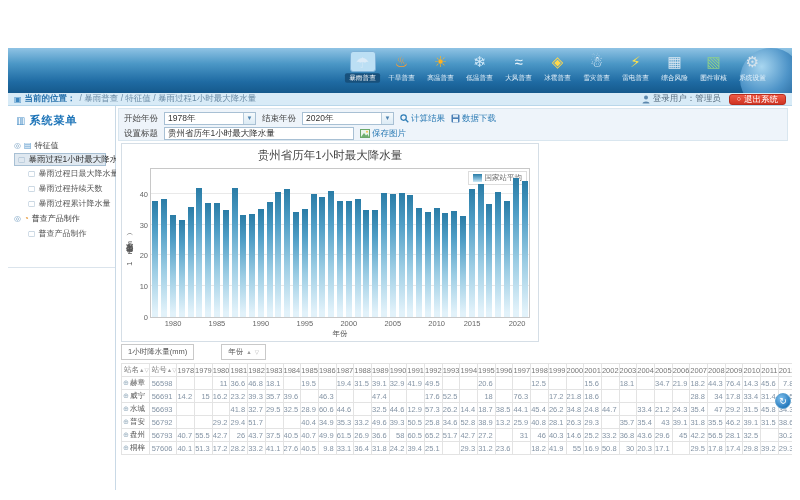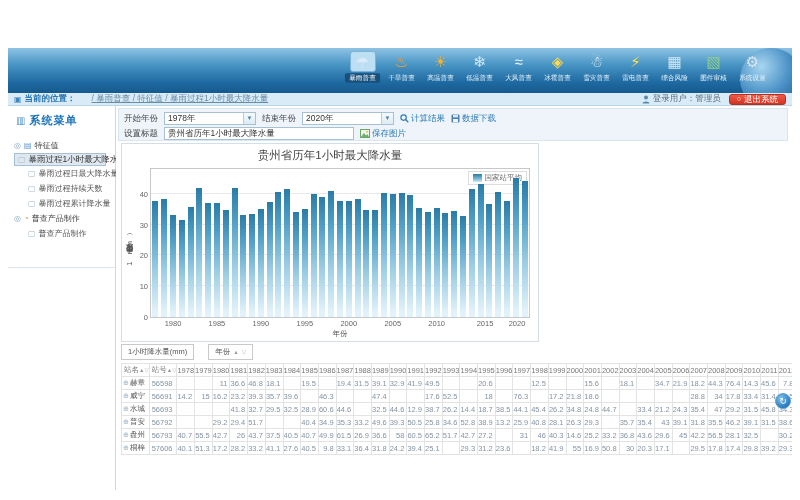--- a/index.html
+++ b/index.html
@@ -22,21 +22,21 @@
   .glyph-box { width:26px; height:21px; margin:0 auto; line-height:21px; font-size:15px; border-radius:3px; }
   .icon-item.active .glyph-box { background:#bcdff4; border:1px solid #7fb2d8; }
   .icon-label { font-size:7px; color:#eaf4fb; margin-top:1px; white-space:nowrap; transform:scale(.95); }
   .icon-item.active .icon-label { background:#17507c; border-radius:2px; color:#fff; }
 
   
   .crumbbar { height:13px; background:#d8ebf7; border-bottom:1px solid #b9d7ea;
     display:flex; align-items:center; font-size:8.5px; padding:0 6px; }
   .loc-ico { color:#3c87c0; font-size:8px; margin-right:3px; }
   .loc-label { color:#2a74ae; font-weight:bold; }
-  .crumb-path { color:#6b8ca6; margin-left:16px;text-decoration:underline; }
+  .crumb-path { color:#6b8ca6; margin-left:4px; }
   .spacer { flex:1; }
   .user-ico { margin-right:3px; display:inline-flex; }
   .user-label { color:#556b7d; margin-right:8px; }
   .logout-btn { background:linear-gradient(180deg,#ef5a45,#d03423); color:#fff; font-size:8.5px;
     border:1px solid #b72d1e; border-radius:3px; padding:0px 7px; height:11px; line-height:10px;
     display:inline-flex; align-items:center; gap:3px; cursor:pointer; }
   .pow { font-size:7px; }
 
   
   .bodywrap { position:absolute; top:58px; left:0; right:0; bottom:0; display:flex; }
@@ -85,21 +85,21 @@
   .ylab { position:absolute; left:3px; top:95px; font-size:7.5px; color:#555;
     writing-mode:vertical-rl; transform:rotate(180deg); letter-spacing:1px; }
   .xlab { position:absolute; left:50%; bottom:-22px; transform:translateX(-50%); font-size:7.5px; color:#555; }
   .legend { position:absolute; top:2px; right:2px; border:1px solid #ddd; background:#fff;
     display:flex; align-items:center; gap:3px; padding:1px 4px; font-size:7.5px; color:#666; }
   .legend .sq { width:9px; height:8px;
     background:linear-gradient(180deg,#2a7ca6,#7db8d8 60%,#cfe9f5); }
 
   
   .table-wrap { position:absolute; top:238px; left:5px; right:0; bottom:2px; overflow:hidden; }
-  .tctrl { display:flex; align-items:center; gap:14px; margin-bottom:3px; }
+  .tctrl { display:flex; align-items:center; gap:27px; margin-bottom:3px; }
   .tbox { border:1px solid #c9c9c9; background:#fff; font-size:7.5px; color:#555;
     padding:2px 6px; display:inline-flex; align-items:center; gap:3px; cursor:pointer; }
   .sort-a { font-size:5.5px; color:#999; } .sort-d { font-size:5.5px; color:#bbb; }
   table { border-collapse:collapse; table-layout:fixed; }
   td,th { border:1px solid #e3e3e3; height:13px; font-size:7.5px; font-weight:normal;
     overflow:hidden; white-space:nowrap; }
   th { color:#777; text-align:center; background:#fff; }
   th.stn { text-align:left; padding-left:2px; }
   td.name { color:#555; text-align:left; padding-left:1px; }
   td.name .exp { color:#9ab0c0; font-size:7px; margin-right:1px; cursor:pointer; }
@@ -330,21 +330,21 @@
             <div class="bar" style="left: 353.023px; height: 115.625px;"></div>
             <div class="bar" style="left: 361.814px; height: 138.75px;"></div>
             <div class="bar" style="left: 370.605px; height: 135.667px;"></div>
             <div class="xtick" style="left: 21.9767px;">1980</div>
             <div class="xtick" style="left: 65.9302px;">1985</div>
             <div class="xtick" style="left: 109.884px;">1990</div>
             <div class="xtick" style="left: 153.837px;">1995</div>
             <div class="xtick" style="left: 197.791px;">2000</div>
             <div class="xtick" style="left: 241.744px;">2005</div>
             <div class="xtick" style="left: 285.698px;">2010</div>
-            <div class="xtick" style="left: 334px;">2015</div>
+            <div class="xtick" style="left: 321px;">2015</div>
             <div class="xtick" style="left: 366px;">2020</div>
           </div>
       </div>
 
       <div class="table-wrap">
         <div class="tctrl">
           <span class="tbox">
             <span>1小时降水量(mm)</span>
           </span>
           <span class="tbox">
@@ -523,21 +523,21 @@
                 <td class="val">32.7</td>
                 <td class="val">29.5</td>
                 <td class="val">32.5</td>
                 <td class="val">28.9</td>
                 <td class="val">60.6</td>
                 <td class="val">44.6</td>
                 <td class="val"></td>
                 <td class="val">32.5</td>
                 <td class="val">44.6</td>
                 <td class="val">12.9</td>
-                <td class="val">38.7</td>
+                <td class="val">57.3</td>
                 <td class="val">26.2</td>
                 <td class="val">14.4</td>
                 <td class="val">18.7</td>
                 <td class="val">38.5</td>
                 <td class="val">44.1</td>
                 <td class="val">45.4</td>
                 <td class="val">26.2</td>
                 <td class="val">34.8</td>
                 <td class="val">24.8</td>
                 <td class="val">44.7</td>

